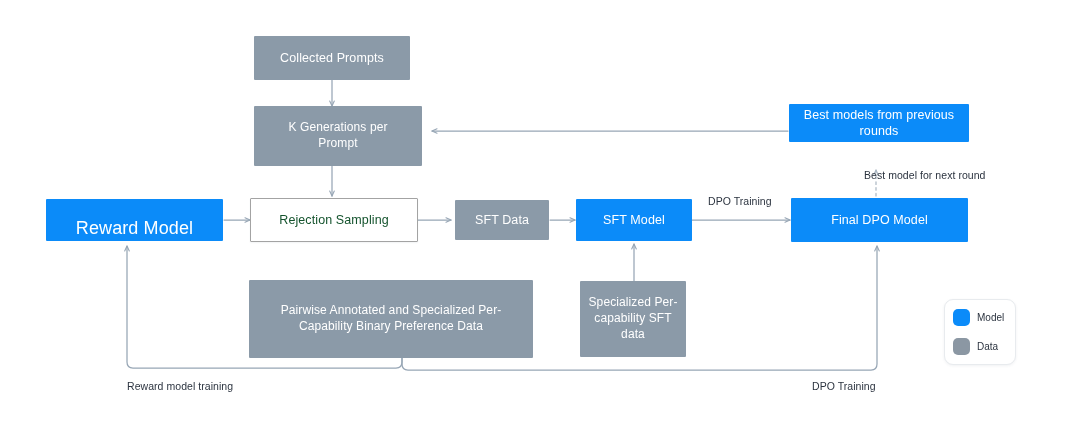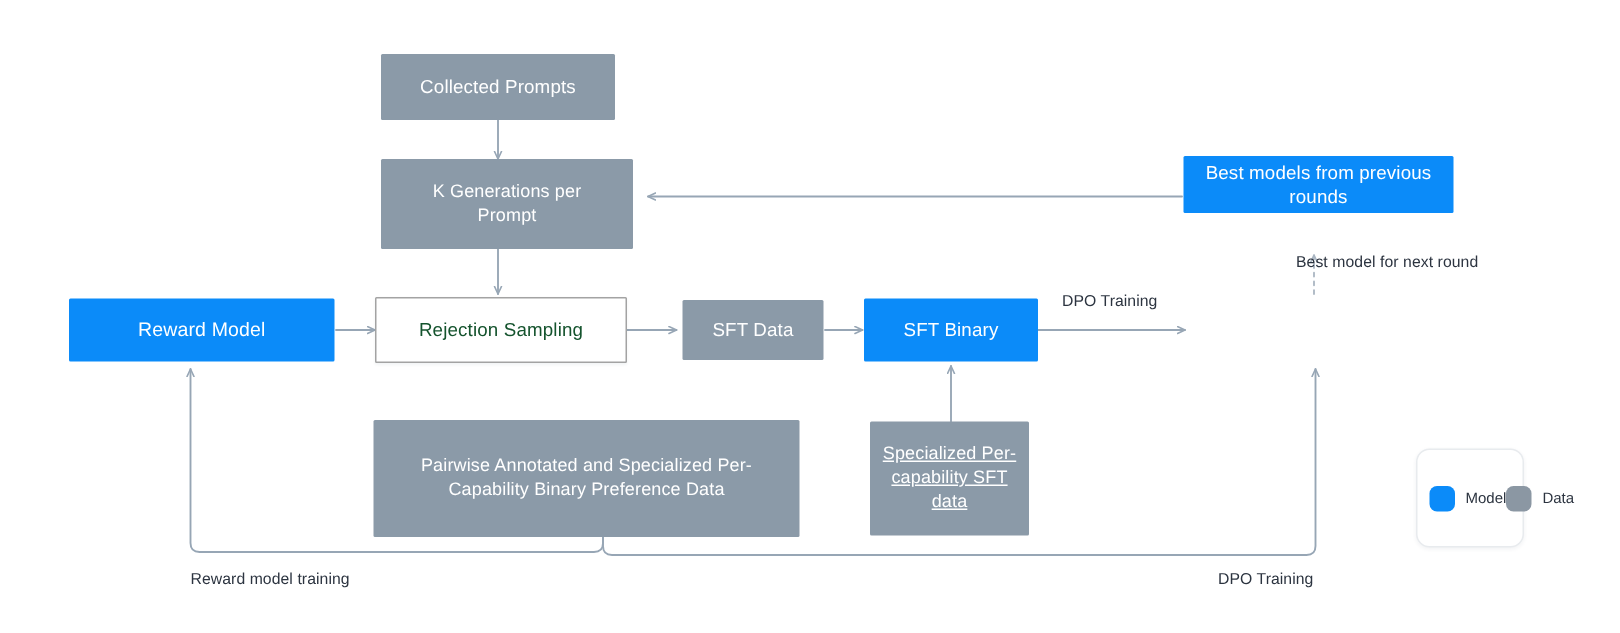--- a/index.html
+++ b/index.html
@@ -57,21 +57,21 @@
     position: absolute;
     left: 944px; top: 299px;
     width: 72px; height: 66px;
     box-sizing: border-box;
     background: #ffffff;
     border: 1px solid #e8ebee;
     border-radius: 9px;
     box-shadow: 0 1px 3px rgba(40,60,90,0.07);
     padding: 9px 8px;
     display: flex;
-    flex-direction: row;
+    flex-direction: column;
     justify-content: space-between;
   }
   .legend-row {
     display: flex;
     align-items: center;
     gap: 7px;
   }
   .legend-swatch {
     width: 17px; height: 17px;
     border-radius: 5px;
@@ -128,46 +128,49 @@
   </svg>
 
   <div class="node node-data" style="left:254px; top:36px; width:156px; height:44px; font-size:12.5px;">
     <span>Collected Prompts</span>
   </div>
 
   <div class="node node-data" style="left:254px; top:106px; width:168px; height:60px; font-size:12px; padding:0 16px;">
     <span>K Generations per Prompt</span>
   </div>
 
-  <div class="node node-model" style="left:46px; top:199px; width:177px; height:42px; font-size:13px;">
+  <div class="node node-model" style="left:46px; top:199px; width:177px; height:42px; font-size:18px;align-items:flex-end;">
     <span>Reward Model</span>
   </div>
 
   <div class="node node-plain" style="left:250px; top:198px; width:168px; height:44px; font-size:12.5px;">
     <span>Rejection Sampling</span>
   </div>
 
   <div class="node node-data" style="left:455px; top:200px; width:94px; height:40px; font-size:12.5px;">
     <span>SFT Data</span>
   </div>
 
   <div class="node node-model" style="left:576px; top:199px; width:116px; height:42px; font-size:12.5px;">
-    <span>SFT Binary</span>
+    <span>SFT Model</span>
   </div>
 
+  <div class="node node-model" style="left:791px; top:198px; width:177px; height:44px; font-size:12.5px;">
+    <span>Final DPO Model</span>
+  </div>
 
   <div class="node node-model" style="left:789px; top:104px; width:180px; height:38px; font-size:12.5px; padding:0 14px;">
     <span>Best models from previous rounds</span>
   </div>
 
   <div class="node node-data" style="left:249px; top:280px; width:284px; height:78px; font-size:12px; padding:0 14px;">
     <span>Pairwise Annotated and Specialized Per-Capability Binary Preference Data</span>
   </div>
 
-  <div class="node node-data" style="left:580px; top:281px; width:106px; height:76px; font-size:12px; padding:1px 8px;text-decoration:underline;">
+  <div class="node node-data" style="left:580px; top:281px; width:106px; height:76px; font-size:12px; padding:1px 8px;">
     <span>Specialized Per-capability SFT data</span>
   </div>
 
   <div class="edge-label" style="left:708px; top:195px;">DPO Training</div>
 
   <div class="edge-label" style="left:864px; top:169px;">Best model for next round</div>
 
   <div class="edge-label" style="left:127px; top:380px;text-align:right;">Reward model training</div>
 
   <div class="edge-label" style="left:812px; top:380px;">DPO Training</div>

